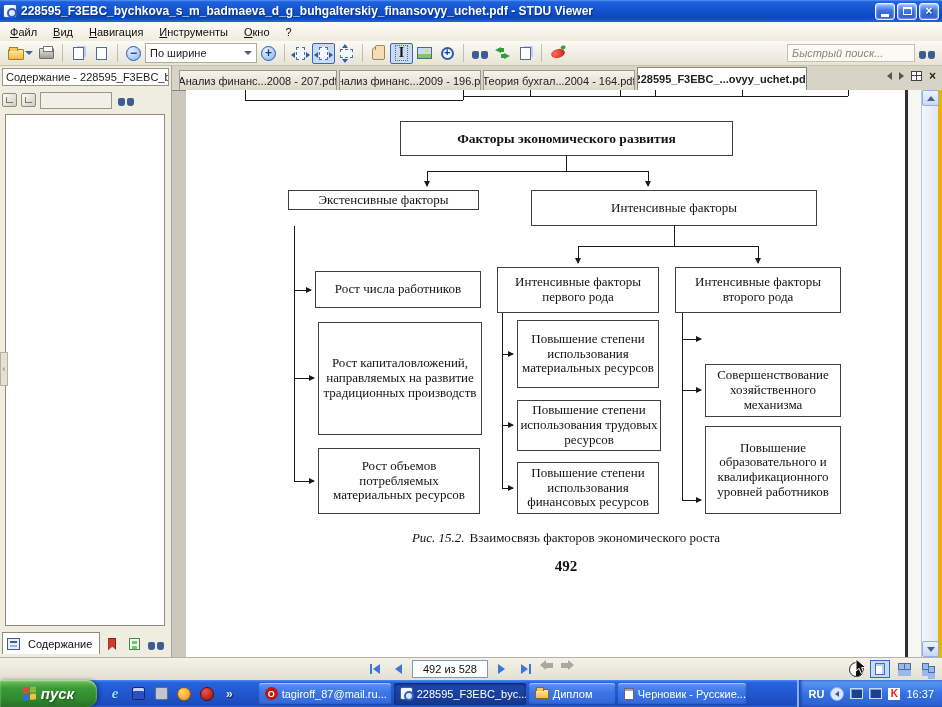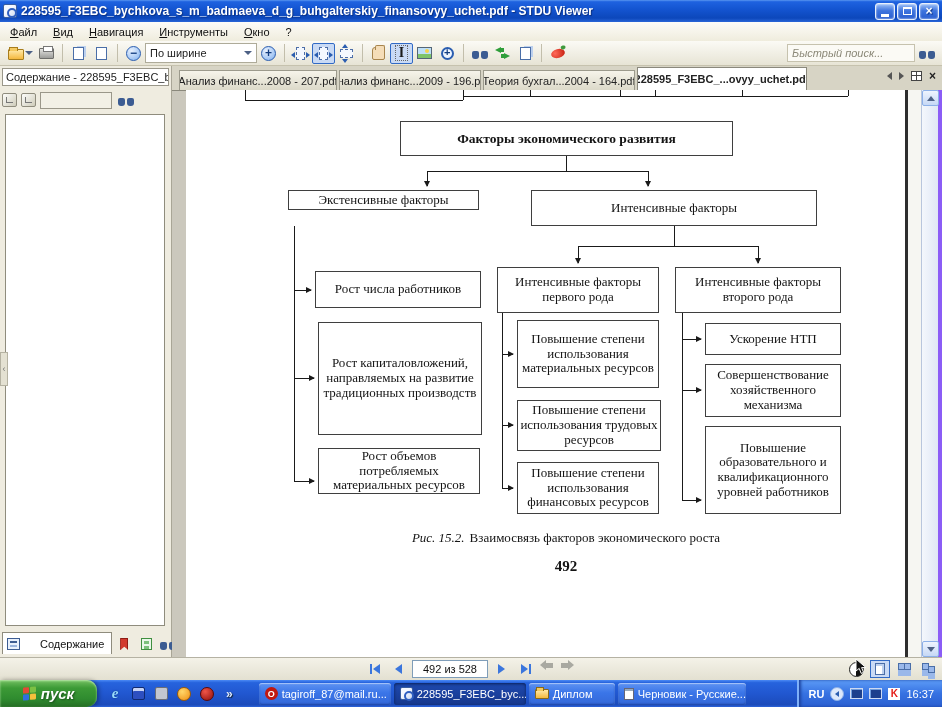--- a/index.html
+++ b/index.html
@@ -1,18 +1,18 @@
 <!DOCTYPE html>
 <html><head>
 <meta charset="utf-8">
 <style>
 * { box-sizing: border-box; margin: 0; padding: 0; }
 html,body { background:#555; }
 body { font-family: "Liberation Sans", sans-serif; }
-#screen { position:relative; width:942px; height:707px; overflow:hidden; background:#8b5cf6; }
+#screen { position:relative; width:942px; height:707px; overflow:hidden; background:#eab308; }
 .abs { position:absolute; }
 
 
 .titlebar { left:0; top:0; width:942px; height:22px;
   background:linear-gradient(180deg,#5a96f0 0%,#1e62e0 8%,#1353cf 45%,#0c47bb 82%,#2a66d8 100%);
   display:flex; align-items:center; padding:0 3px; color:#fff; font-weight:bold; font-size:12px;
   text-shadow:1px 1px 1px #0a2f80; }
 .titlebar .apptitle { flex:1; white-space:nowrap; overflow:hidden; margin-left:4px; }
 .wbtn { width:20px; height:17px; margin-left:2px; border:1px solid #e8f0fc; border-radius:3px;
   background:linear-gradient(180deg,#9dc0f8 0%,#3e74de 45%,#2a5ecf 100%);
@@ -78,21 +78,21 @@
 .sidebar { left:0; top:66px; width:172px; height:591px; background:#efece0; border-right:1px solid #a9a697; }
 .sb-combo { position:absolute; left:2px; top:2px; width:167px; height:18px; background:#fff; border:1px solid #9a978a;
   font-size:11px; color:#222; padding:2px 3px; white-space:nowrap; overflow:hidden; }
 .sb-toolrow { position:absolute; left:2px; top:24px; width:167px; height:20px; display:flex; align-items:center; gap:4px; }
 .sb-treeicon { width:15px; height:14px; border:1px solid #8f8c7d; background:linear-gradient(135deg,#fdfdfb,#cfccba); border-radius:2px; position:relative; }
 .sb-treeicon::after { content:""; position:absolute; left:3px; top:3px; right:3px; bottom:3px; border-left:1px solid #777; border-bottom:1px solid #777; }
 .sb-input { width:72px; height:17px; border:1px solid #9a978a; background:#f2f0e6; }
 .sb-find { margin-left:2px; }
 .sb-tree { position:absolute; left:5px; top:48px; width:160px; height:512px; background:#fff; border:1px solid #8f8c7d; }
 .sb-tabs { position:absolute; left:2px; bottom:3px; height:22px; display:flex; align-items:flex-end; gap:2px; }
-.sb-tab { display:flex; align-items:center; gap:20px; background:#fff; border:1px solid #8f8c7d; border-bottom:none;
+.sb-tab { display:flex; align-items:center; gap:8px; background:#fff; border:1px solid #8f8c7d; border-bottom:none;
   height:22px; padding:0 7px 0 4px; font-size:11px; color:#111; }
 .sb-tabicon { width:13px; height:12px; border:1px solid #3c5c92; background:#e8f0fc; position:relative; }
 .sb-tabicon::after { content:""; position:absolute; left:2px; top:2px; right:2px; height:2px; background:#3c5c92; box-shadow:0 4px 0 #9ab4dd; }
 .sb-minibtn { width:20px; height:20px; display:flex; align-items:center; justify-content:center; border:1px solid transparent; }
 .i-bmark { width:8px; height:12px; background:#d23a2e; border:1px solid #8d1c14; clip-path:polygon(0 0,100% 0,100% 100%,50% 72%,0 100%); }
 .i-thumbs { width:11px; height:12px; border:1px solid #3f8f3f; background:#eaf7ea; position:relative; }
 .i-thumbs::after { content:""; position:absolute; left:2px; top:2px; width:5px; height:3px; background:#7cc07c; box-shadow:0 5px 0 #7cc07c; }
 .collapse-handle { left:0; top:352px; width:8px; height:34px; background:#e4e1d2; border:1px solid #b5b2a2; display:flex; align-items:center; justify-content:center; font-size:9px; color:#777; }
 
 
@@ -377,24 +377,23 @@
     </svg>
 
     <div class="dbox bold" style="left:214px;top:31px;width:333px;height:35px;">Факторы экономического развития</div>
     <div class="dbox" style="left:102px;top:100px;width:191px;height:20px;">Экстенсивные факторы</div>
     <div class="dbox" style="left:345px;top:100px;width:286px;height:36px;">Интенсивные факторы</div>
     <div class="dbox" style="left:129px;top:181px;width:166px;height:37px;">Рост числа работников</div>
     <div class="dbox" style="left:311px;top:177px;width:162px;height:46px;">Интенсивные факторы первого рода</div>
     <div class="dbox" style="left:489px;top:177px;width:166px;height:46px;">Интенсивные факторы второго рода</div>
     <div class="dbox" style="left:132px;top:232px;width:164px;height:113px;">Рост капиталовложений, направляемых на развитие традиционных производств</div>
     <div class="dbox" style="left:331px;top:230px;width:142px;height:68px;">Повышение степени использования материальных ресурсов</div>
-    <div class="dbox" style="left:519px;top:233px;width:136px;height:32px;">Ускорение НТП</div>
     <div class="dbox" style="left:519px;top:274px;width:136px;height:53px;">Совершенствование хозяйственного механизма</div>
     <div class="dbox" style="left:331px;top:310px;width:144px;height:51px;">Повышение степени использования трудовых ресурсов</div>
-    <div class="dbox" style="left:132px;top:358px;width:162px;height:46px;">Рост объемов потребляемых материальных ресурсов</div>
+    <div class="dbox" style="left:132px;top:358px;width:162px;height:66px;">Рост объемов потребляемых материальных ресурсов</div>
     <div class="dbox" style="left:331px;top:372px;width:142px;height:52px;">Повышение степени использования финансовых ресурсов</div>
     <div class="dbox" style="left:519px;top:336px;width:136px;height:88px;">Повышение образовательного и квалификационного уровней работников</div>
 
     <div class="caption">
       <span class="pref">Рис. 15.2.</span><span class="ctext">Взаимосвязь факторов экономического роста</span>
     </div>
     <div class="pagenum">492</div>
   </div>
   <div class="abs pageshadow"></div>
   <div class="abs docright"></div>

